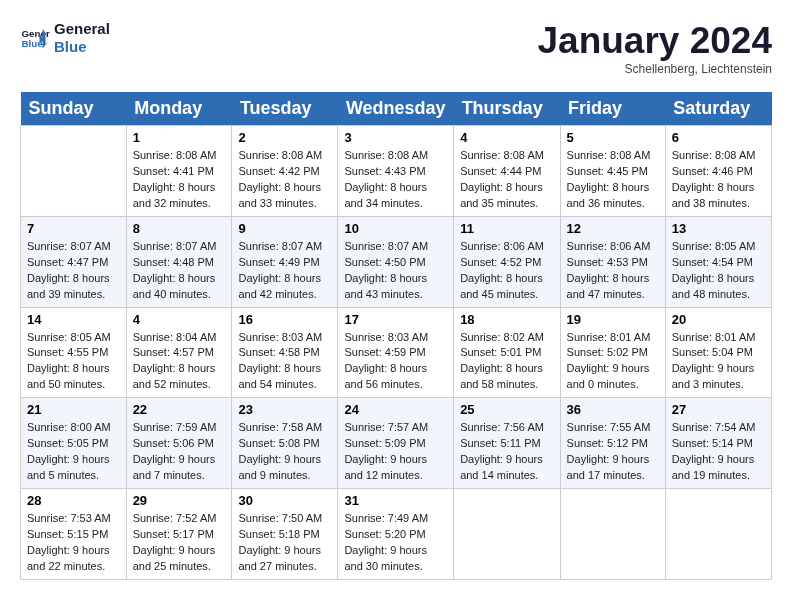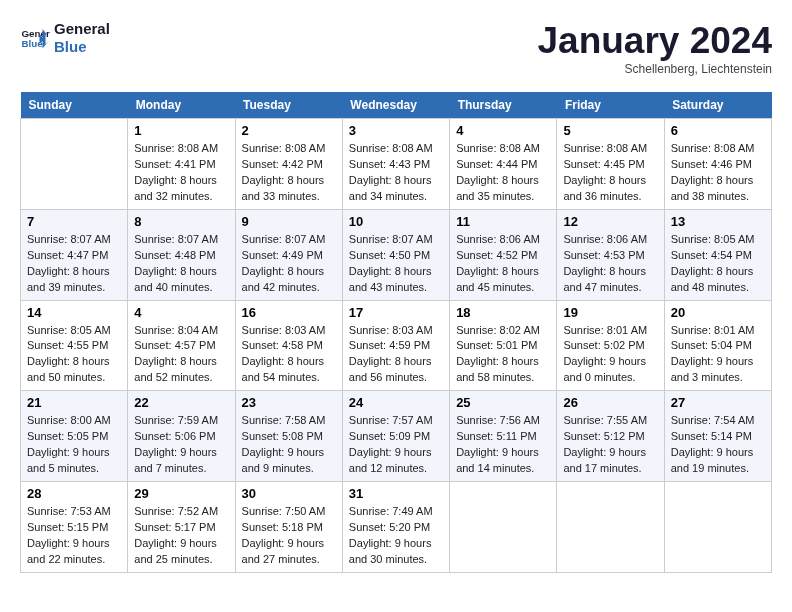--- a/index.html
+++ b/index.html
@@ -40,21 +40,21 @@
     table {
       width: 100%;
       border-collapse: collapse;
       font-size: 11px;
     }
     thead tr th {
       background-color: #2e6db4;
       color: white;
       text-align: left;
       padding: 6px 8px;
-      font-size: 12px;
+      font-size: 18px;
       font-weight: bold;
     }
     tbody tr td {
       border: 1px solid #ccc;
       vertical-align: top;
       padding: 4px 6px;
       width: 107px;
       min-height: 80px;
     }
     tbody tr td.empty {
@@ -216,21 +216,21 @@
         </td>
         <td>
           <div class="day-number">24</div>
           <div class="day-info">Sunrise: 7:57 AM<br>Sunset: 5:09 PM<br>Daylight: 9 hours and 12 minutes.</div>
         </td>
         <td>
           <div class="day-number">25</div>
           <div class="day-info">Sunrise: 7:56 AM<br>Sunset: 5:11 PM<br>Daylight: 9 hours and 14 minutes.</div>
         </td>
         <td>
-          <div class="day-number">26</div>
+          <div class="day-number">36</div>
           <div class="day-info">Sunrise: 7:55 AM<br>Sunset: 5:12 PM<br>Daylight: 9 hours and 17 minutes.</div>
         </td>
         <td>
           <div class="day-number">27</div>
           <div class="day-info">Sunrise: 7:54 AM<br>Sunset: 5:14 PM<br>Daylight: 9 hours and 19 minutes.</div>
         </td>
       </tr>
       <tr>
         <td>
           <div class="day-number">28</div>

